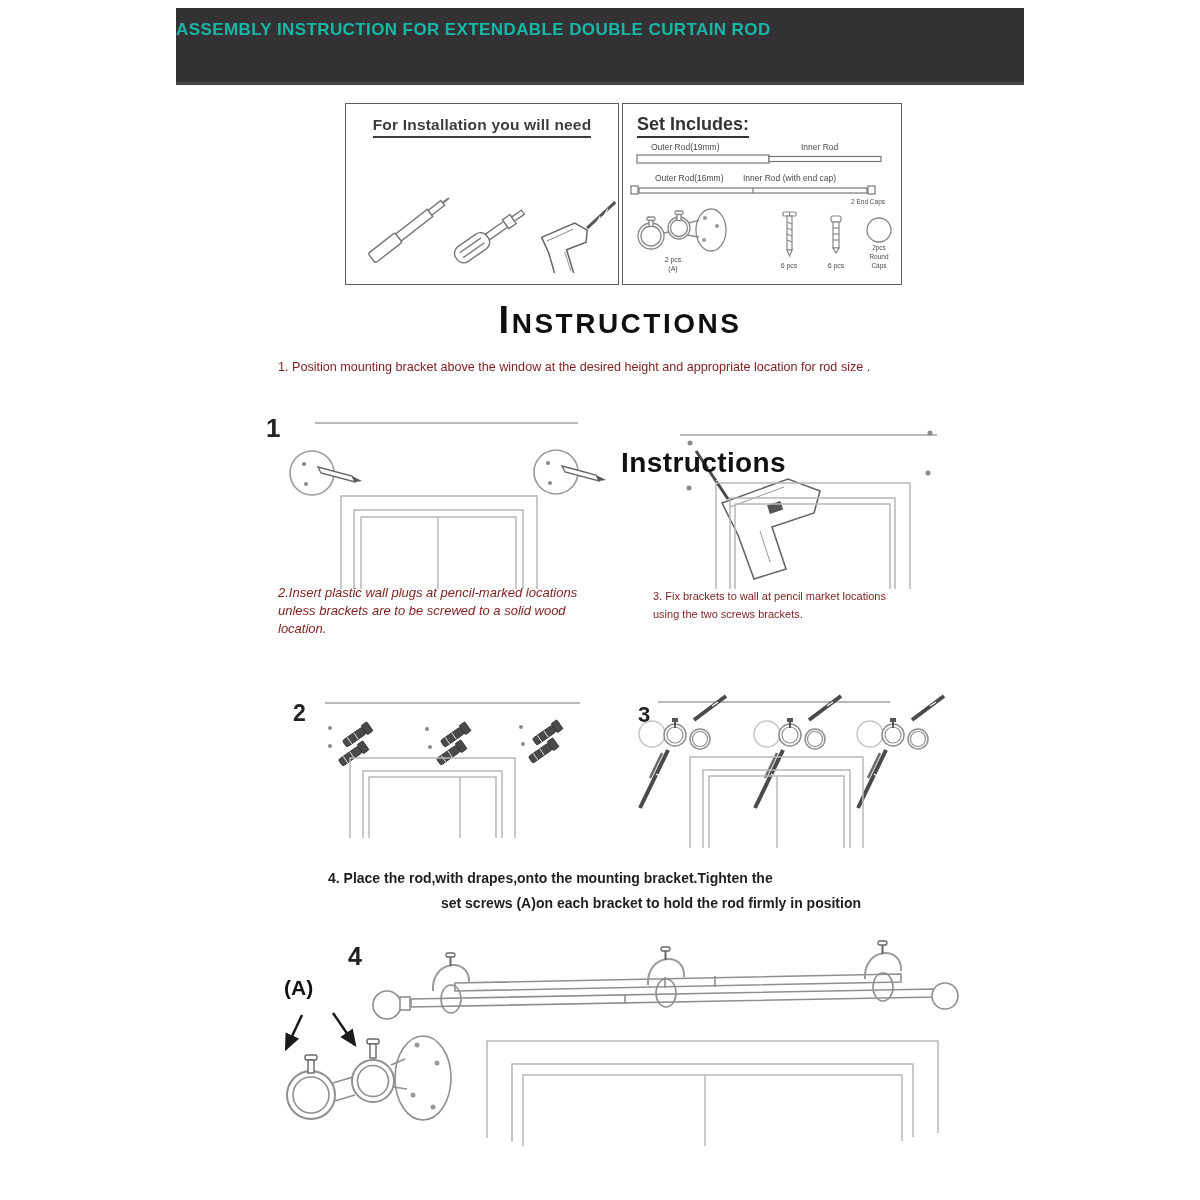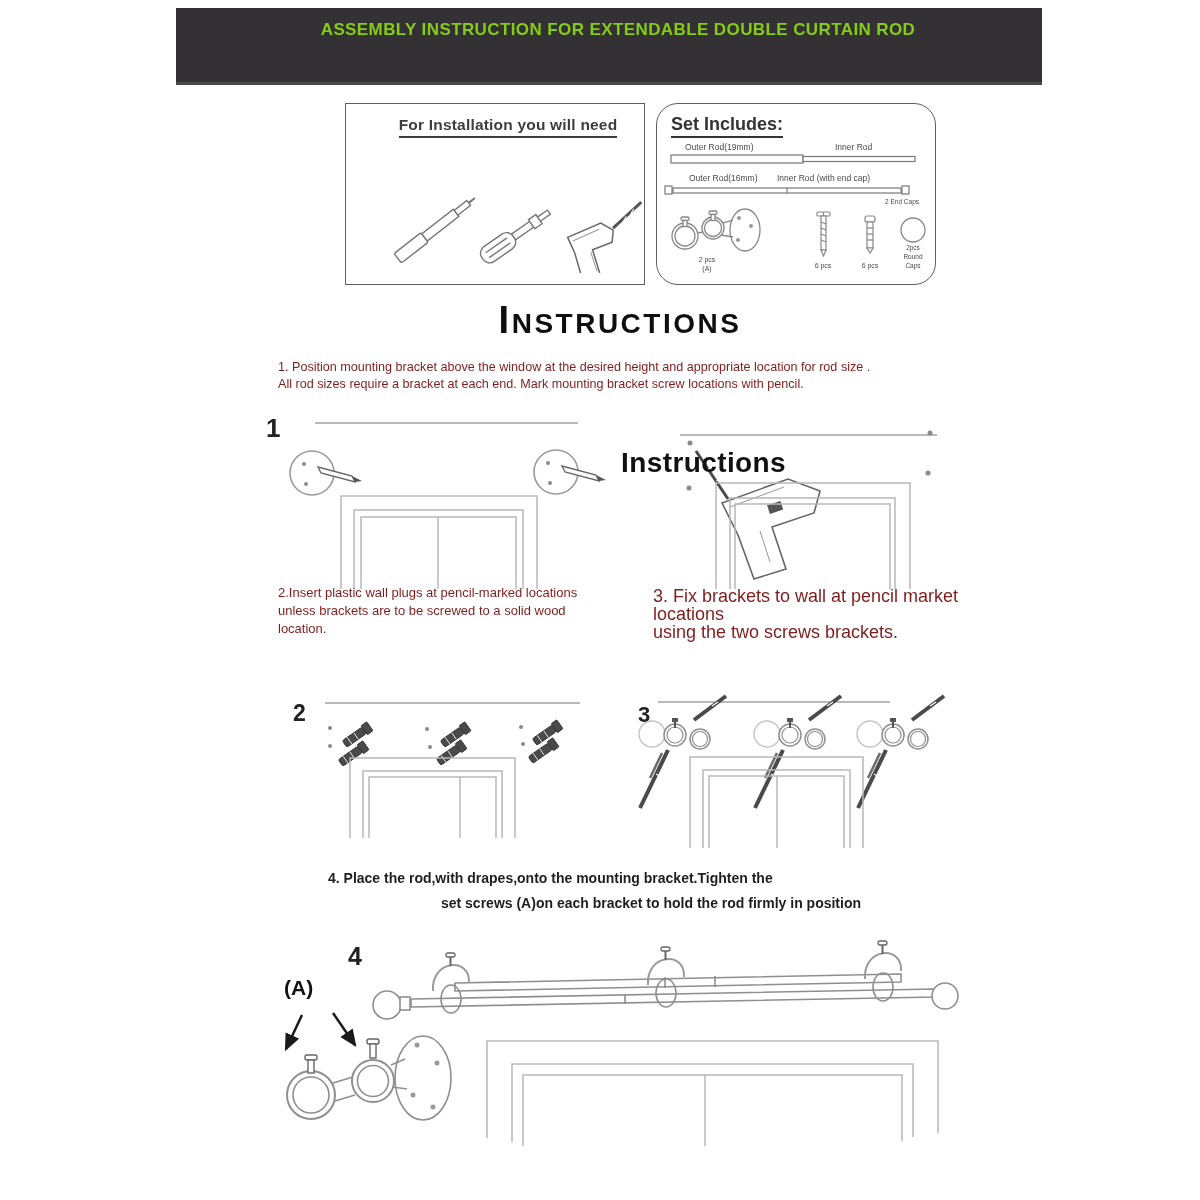--- a/index.html
+++ b/index.html
@@ -4,47 +4,47 @@
 <style>
   html,body{margin:0;padding:0;}
   body{
     width:1200px;height:1200px;position:relative;background:#ffffff;
     font-family:"Liberation Sans", sans-serif;color:#3a3a3a;overflow:hidden;
   }
   .abs{position:absolute;}
   
   .header{
     left:176px;top:8px;width:848px;height:74px;background:#343134;
-    border-bottom:3px solid #4a474a;color:#84cc16;text-align:center;padding-left:18px;
+    border-bottom:3px solid #4a474a;color:#14b8a6;
   }
   .header .l1{margin-top:12px;font-size:17px;font-weight:bold;letter-spacing:.4px;}
   .header .l2{margin-top:6px;font-size:17px;font-weight:bold;letter-spacing:.4px;}
   
   .box{border:1.5px solid #5f5f5f;background:#fff;}
-  .tools-box{left:345px;top:103px;width:272px;height:180px;padding-left:26px;}
-  .set-box{left:656px;top:103px;width:278px;height:180px;border-radius:22px;}
+  .tools-box{left:345px;top:103px;width:272px;height:180px;}
+  .set-box{left:622px;top:103px;width:278px;height:180px;}
   .tools-title{
     margin:12px auto 0;width:max-content;font-size:15.5px;font-weight:600;color:#3d3d3d;
     border-bottom:2px solid #3d3d3d;padding-bottom:2px;letter-spacing:.2px;
   }
   .set-title{
     margin:10px 0 0 14px;width:max-content;font-size:18px;font-weight:700;color:#333;
     border-bottom:2.5px solid #333;padding-bottom:1px;
   }
   
   .instr-head{
     left:455px;top:299px;width:330px;text-align:center;font-size:28px;font-weight:bold;
     letter-spacing:2.5px;color:#0f0f0f;
   }
   .instr-head::first-letter{font-size:38px;}
   
   .step-text{font-size:12.6px;line-height:17px;color:#7f1d1d;}
   .step1-text{left:278px;top:359px;width:700px;}
-  .step2-text{left:278px;top:584px;width:360px;font-size:13px;line-height:18px;}
-  .step3-text{left:653px;top:587px;width:330px;font-size:18px;line-height:18px;}
+  .step2-text{left:278px;top:584px;width:360px;font-size:13px;line-height:18px;font-style:italic;}
+  .step3-text{left:653px;top:587px;width:330px;font-size:11px;line-height:18px;}
   .step4-text{left:328px;top:866px;width:620px;font-size:14px;line-height:25px;font-weight:600;color:#1e1e1e;}
   .step4-text .indent{padding-left:26px;text-align:center;}
   
   .dnum{color:#222;font-weight:600;}
   .overlay-instr{left:621px;top:447px;font-size:28px;font-weight:800;color:#111;letter-spacing:.4px;}
   .calloutA{left:284px;top:976px;font-size:21px;font-weight:700;color:#111;}
   svg{display:block;}
   svg text{font-family:"Liberation Sans",sans-serif;fill:#4a4a4a;}
 </style>
 </head>
@@ -151,21 +151,20 @@
     <text x="256" y="110" font-size="6.5" text-anchor="middle">2pcs</text>
     <text x="256" y="119" font-size="6.5" text-anchor="middle">Round</text>
     <text x="256" y="128" font-size="6.5" text-anchor="middle">Caps</text>
   </svg>
 </div>
 
 <div class="abs instr-head">INSTRUCTIONS</div>
 
 <div class="abs step-text step1-text">
   <div>1. Position mounting bracket above the window at the desired height and appropriate location for rod size .</div>
-  <div>All rod sizes require a bracket at each end. Mark mounting bracket screw locations with pencil.</div>
 </div>
 
 <div class="abs dnum" style="left:266px;top:413px;font-size:26px;">1</div>
 <svg class="abs" style="left:260px;top:407px;" width="720" height="182" viewBox="0 0 720 182">
 
   <line x1="55" y1="16" x2="318" y2="16" stroke="#b9b9b9" stroke-width="2"></line>
   <g>
     <circle cx="52" cy="66" r="22" stroke="#9a9a9a" fill="#fff" stroke-width="1.6"></circle>
     <circle cx="44" cy="57" r="2" fill="#8a8a8a"></circle>
     <circle cx="46" cy="77" r="2" fill="#8a8a8a"></circle>

